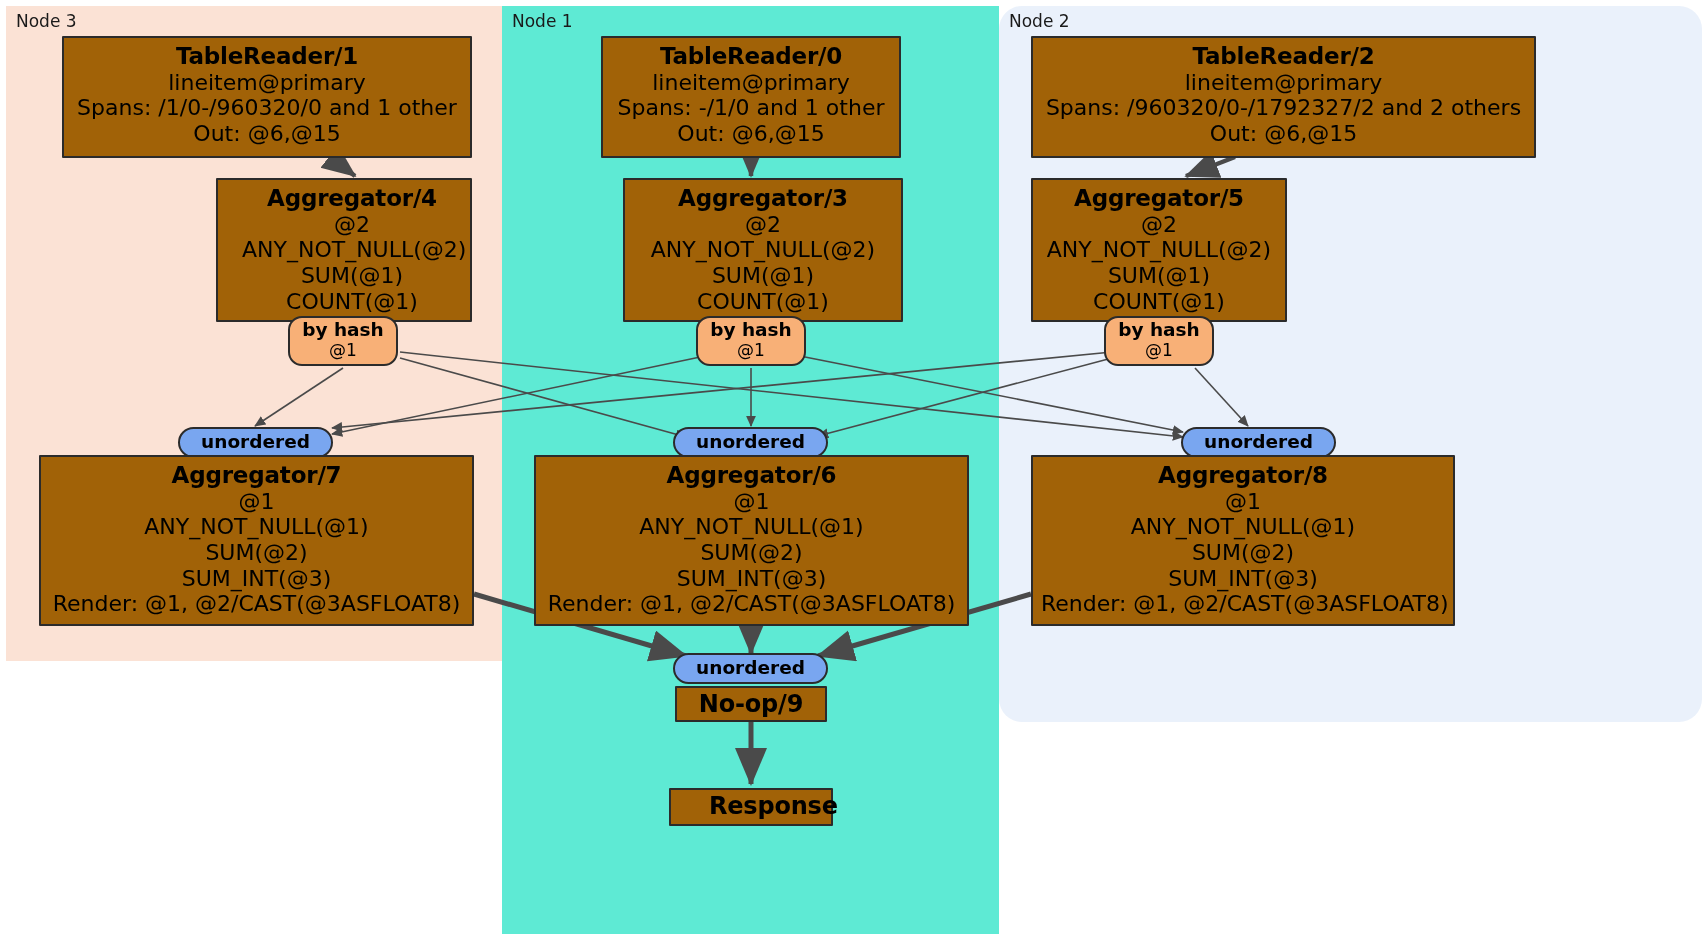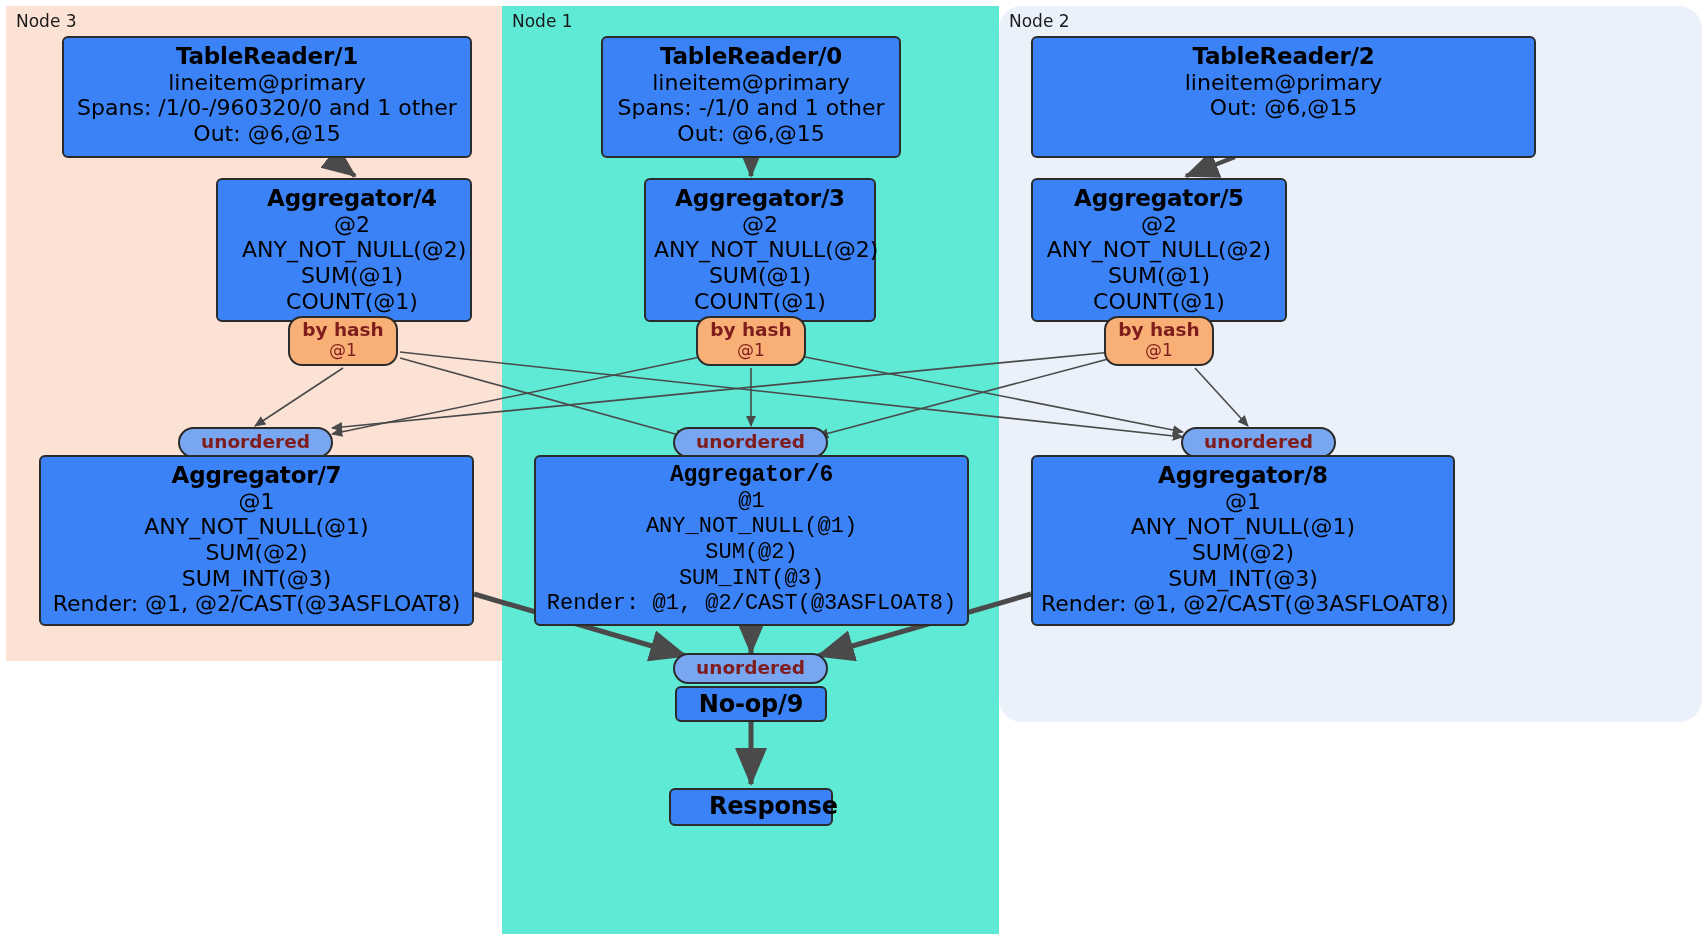--- a/index.html
+++ b/index.html
@@ -34,23 +34,23 @@
     font-size: 17px;
     color: #1a1a1a;
     line-height: 1.1;
     white-space: nowrap;
   }
 
   
   .proc {
     position: absolute;
     box-sizing: border-box;
-    background: #3b82f6;
+    background: #a16207;
     border: 2px solid #2b2b2b;
-    border-radius: 6px;
+    border-radius: 1px;
     text-align: center;
     padding: 5px 8px 6px 8px;
     line-height: 1.165;
     color: #000;
   }
   .proc .title {
     font-weight: bold;
     font-size: 23px;
     letter-spacing: -0.2px;
     white-space: nowrap;
@@ -70,21 +70,21 @@
 
   
   .badge {
     position: absolute;
     box-sizing: border-box;
     border: 2px solid #2b2b2b;
     border-radius: 16px;
     text-align: center;
     line-height: 1.12;
     padding: 2px 10px 3px 10px;
-    color: #7f1d1d;
+    color: #000000;
     white-space: nowrap;
   }
   .badge.hash {
     background: #f8b077;
     border-radius: 14px;
   }
   .badge.unordered {
     background: #79a6f0;
     border-radius: 17px;
   }
@@ -164,32 +164,33 @@
   <div class="proc" style="left:601px; top:36px; width:300px; height:122px;">
     <div class="title">TableReader/0</div>
     <div class="line">lineitem@primary</div>
     <div class="line">Spans: -/1/0 and 1 other</div>
     <div class="line">Out: @6,@15</div>
   </div>
 
   <div class="proc" style="left:1031px; top:36px; width:505px; height:122px;">
     <div class="title">TableReader/2</div>
     <div class="line">lineitem@primary</div>
+    <div class="line">Spans: /960320/0-/1792327/2 and 2 others</div>
     <div class="line">Out: @6,@15</div>
   </div>
 
   <div class="proc" style="left:216px; top:178px; width:256px; height:144px;padding-left:24px;">
     <div class="title">Aggregator/4</div>
     <div class="line">@2</div>
     <div class="line">ANY_NOT_NULL(@2)</div>
     <div class="line">SUM(@1)</div>
     <div class="line">COUNT(@1)</div>
   </div>
 
-  <div class="proc" style="left:623px; top:178px; width:232px; height:144px;margin-left:21px;">
+  <div class="proc" style="left:623px; top:178px; width:280px; height:144px;">
     <div class="title">Aggregator/3</div>
     <div class="line">@2</div>
     <div class="line">ANY_NOT_NULL(@2)</div>
     <div class="line">SUM(@1)</div>
     <div class="line">COUNT(@1)</div>
   </div>
 
   <div class="proc" style="left:1031px; top:178px; width:256px; height:144px;">
     <div class="title">Aggregator/5</div>
     <div class="line">@2</div>
@@ -227,21 +228,21 @@
 
   <div class="proc" style="left:39px; top:455px; width:435px; height:171px;">
     <div class="title">Aggregator/7</div>
     <div class="line">@1</div>
     <div class="line">ANY_NOT_NULL(@1)</div>
     <div class="line">SUM(@2)</div>
     <div class="line">SUM_INT(@3)</div>
     <div class="line">Render: @1, @2/CAST(@3ASFLOAT8)</div>
   </div>
 
-  <div class="proc" style="left:534px; top:455px; width:435px; height:171px;font-family:Liberation Mono, monospace;">
+  <div class="proc" style="left:534px; top:455px; width:435px; height:171px;">
     <div class="title">Aggregator/6</div>
     <div class="line">@1</div>
     <div class="line">ANY_NOT_NULL(@1)</div>
     <div class="line">SUM(@2)</div>
     <div class="line">SUM_INT(@3)</div>
     <div class="line">Render: @1, @2/CAST(@3ASFLOAT8)</div>
   </div>
 
   <div class="proc" style="left:1031px; top:455px; width:424px; height:171px;">
     <div class="title">Aggregator/8</div>

